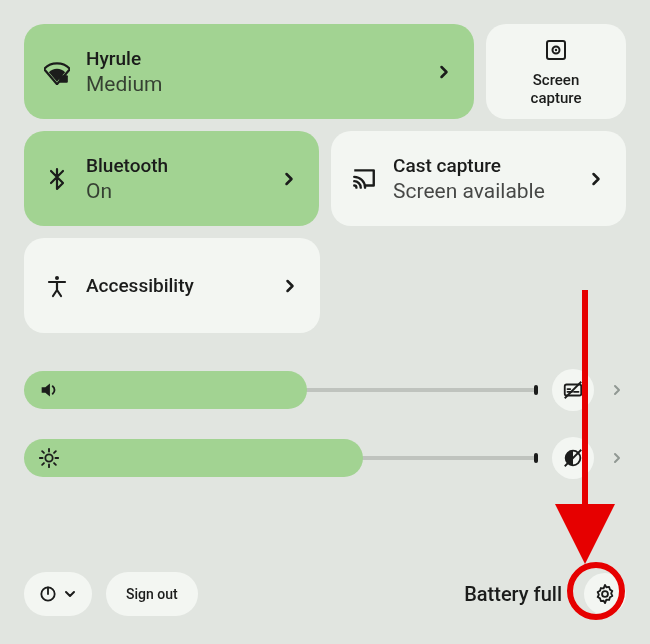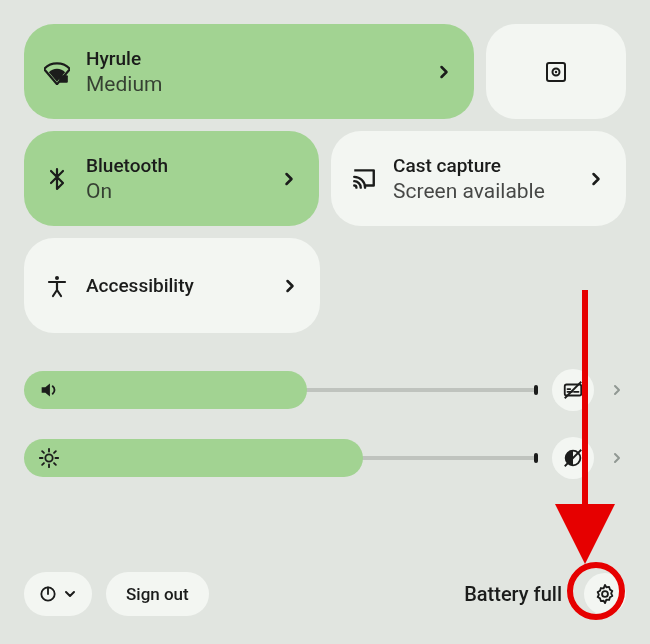--- a/index.html
+++ b/index.html
@@ -8,21 +8,21 @@
     font-family: -apple-system, BlinkMacSystemFont, "Segoe UI", Roboto, sans-serif;
     background: #e1e5e0;
     border-radius: 24px;
     padding: 24px;
     position: relative;
     overflow: hidden;
   }
   .tiles-row { display: flex; gap: 12px; margin-bottom: 12px; }
   .tile {
     background: #f3f6f2;
-    border-radius: 30px;
+    border-radius: 20px;
     display: flex;
     align-items: center;
     padding: 18px 20px;
     cursor: pointer;
     color: #1b1c1b;
   }
   .tile.green { background: #a2d392; }
   .tile.wide { flex: 1; height: 95px; }
   .tile.square {
     width: 140px; height: 95px;
@@ -70,21 +70,21 @@
   }
   .mini-chev { width: 18px; height:18px; display:flex; align-items:center; justify-content:center; opacity:0.6; cursor:pointer; }
 
   .bottom {
     position:absolute; left:24px; right:24px; bottom: 28px;
     display:flex; align-items:center; gap: 14px;
   }
   .pill {
     background:#f3f6f2; border-radius: 22px; height:44px;
     display:flex; align-items:center; justify-content:center;
-    padding: 0 20px; font-size:17px; font-weight:500;
+    padding: 0 20px; font-size:14px; font-weight:500;
     cursor:pointer; color:#1b1c1b;
   }
   .pill.iconpill { padding: 0 14px; gap:4px; }
   .spacer { flex:1; }
   .battery-text { font-size:20px; font-weight:500; color:#1b1c1b; margin-right: 8px; }
 
   
   .anno-circle {
     position:absolute; width:58px; height:58px; border:6px solid #e60000; border-radius:50%;
     pointer-events:none;
@@ -114,20 +114,21 @@
     </span>
   </div>
   <div class="tile square">
     <span class="ic">
       <svg viewBox="0 0 24 24" width="24" height="24">
           <rect x="3" y="3" width="18" height="18" rx="2" fill="none" stroke="#1b1c1b" stroke-width="2"></rect>
           <circle cx="12" cy="12" r="3.5" fill="none" stroke="#1b1c1b" stroke-width="2"></circle>
           <circle cx="12" cy="12" r="1.2" fill="#1b1c1b"></circle>
         </svg>
     </span>
+    <span><span>Screen</span><br><span>capture</span></span>
   </div>
 </div>
 
 <div class="tiles-row">
   <div class="tile green wide">
     <span class="ic">
       <svg viewBox="0 0 24 24" width="24" height="24">
           <path d="M12 2v20l6-6-6-6 6-6-6 6-6-6m0 12l6-6" fill="none" stroke="#1b1c1b" stroke-width="2.2" stroke-linejoin="round" stroke-linecap="round"></path>
         </svg>
     </span>

